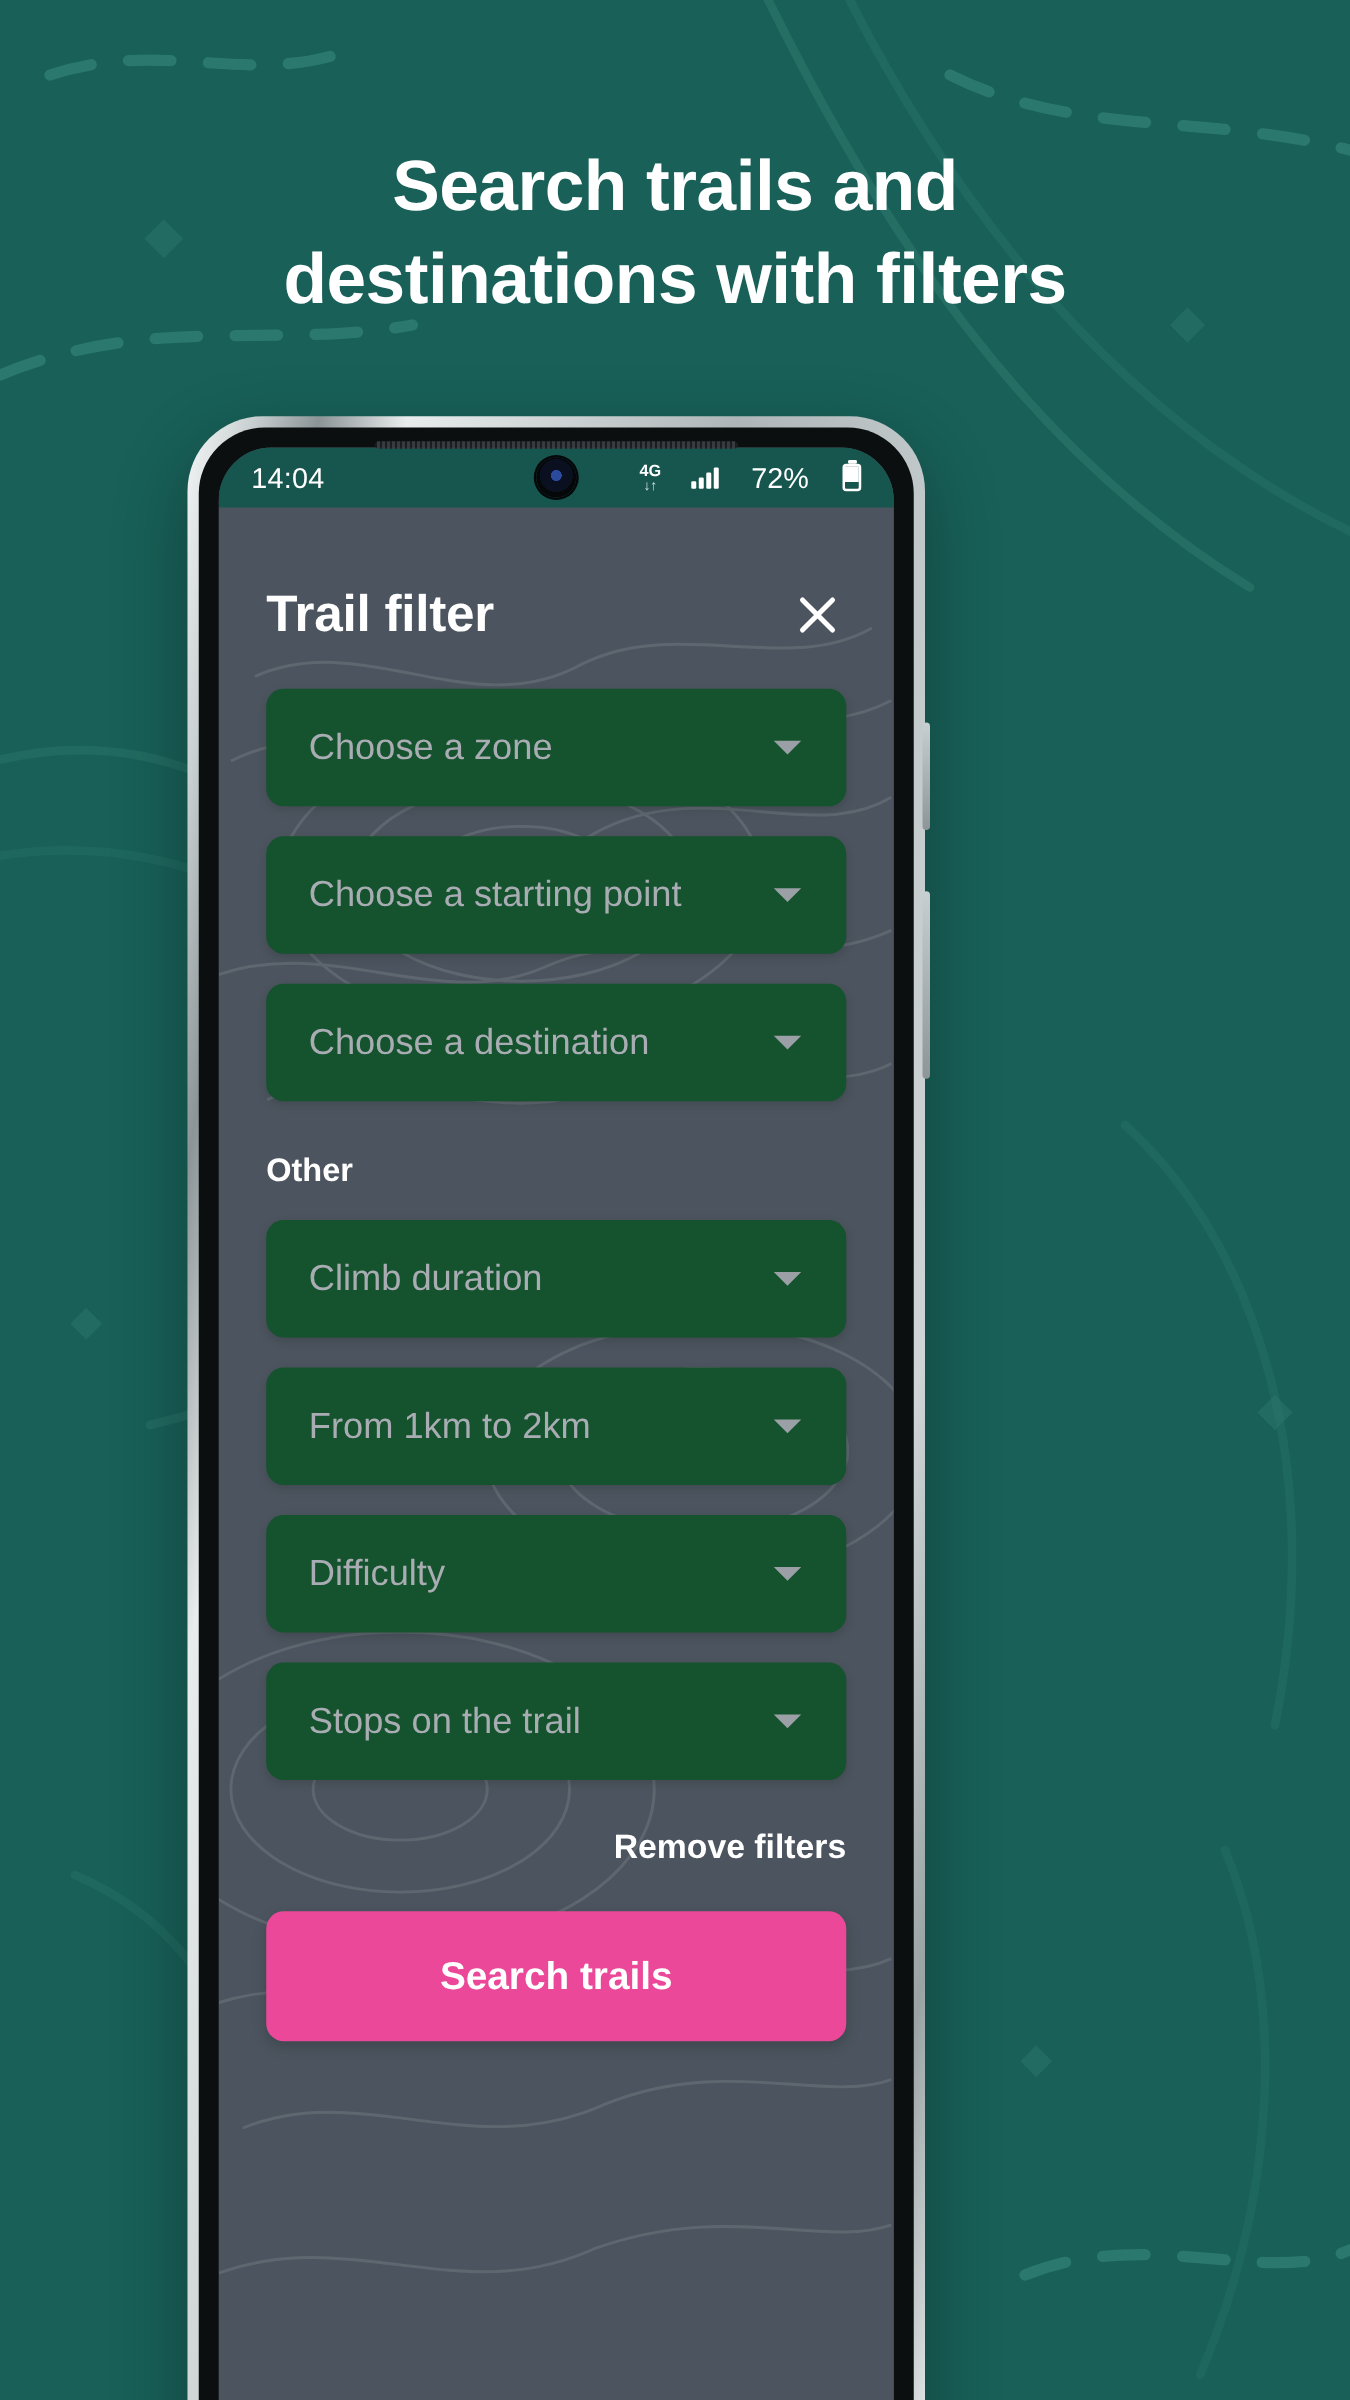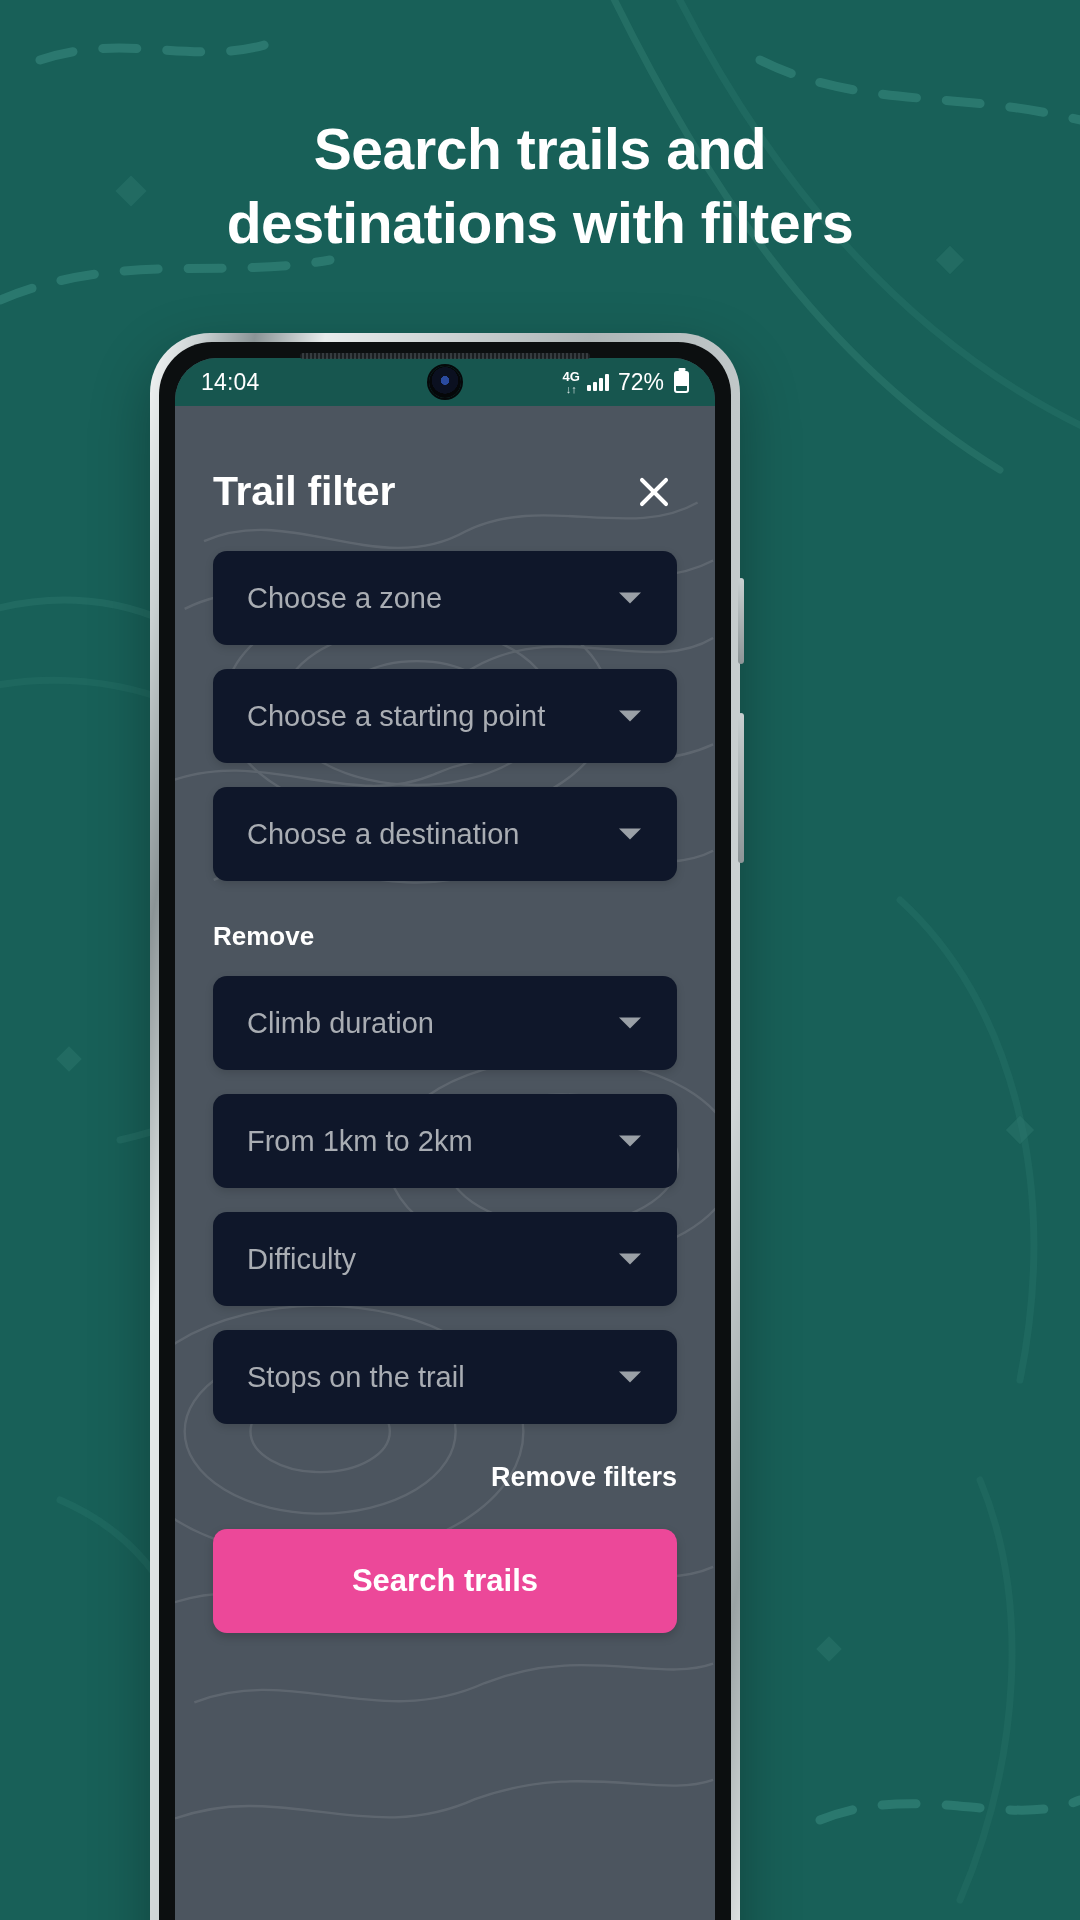--- a/index.html
+++ b/index.html
@@ -64,21 +64,21 @@
   .side-btn.b2 { top:380px; height:150px; }
 
   
   .statusbar {
     position:relative; height:48px; background:#17564f;
     display:flex; align-items:center; padding:0 26px;
     color:#ffffff; font-size:23px; font-weight:500; z-index:5;
   }
   .sb-time { letter-spacing:.2px; }
   .sb-spacer { flex:1; }
-  .sb-right { display:flex; align-items:center; gap:7px; }
+  .sb-right { display:flex; align-items:center; gap:24px; }
   .sb-4g { display:flex; flex-direction:column; align-items:center; line-height:1; }
   .sb-4g .g { font-size:13px; font-weight:700; }
   .sb-4g .arrows { font-size:11px; margin-top:1px; color:#d7e4e2; }
   .sb-bars { display:flex; align-items:flex-end; gap:2px; height:17px; }
   .sb-bars i { width:4px; background:#fff; border-radius:1px; display:block; }
   .sb-bars i:nth-child(1){height:6px;}
   .sb-bars i:nth-child(2){height:9px;}
   .sb-bars i:nth-child(3){height:13px;}
   .sb-bars i:nth-child(4){height:17px;}
   .sb-batt-text { font-size:23px; font-weight:500; margin-left:2px; }
@@ -121,21 +121,21 @@
     width:46px; height:46px; position:relative; cursor:pointer; flex:0 0 auto;
   }
   .close-btn:before,.close-btn:after{
     content:""; position:absolute; left:50%; top:50%; width:38px; height:4px;
     background:#ffffff; border-radius:2px;
   }
   .close-btn:before{ transform:translate(-50%,-50%) rotate(45deg); }
   .close-btn:after { transform:translate(-50%,-50%) rotate(-45deg); }
 
   .field {
-    position:relative; height:94px; background:#0f172a; border-radius:14px;
+    position:relative; height:94px; background:#14532d; border-radius:14px;
     margin-top:24px; display:flex; align-items:center; padding:0 34px;
     box-shadow:0 3px 8px rgba(0,0,0,.14);
     cursor:pointer;
   }
   .field-label { color:#a9adb3; font-size:29px; font-weight:400; }
   .caret {
     position:absolute; right:36px; top:50%; transform:translateY(-50%);
     width:0; height:0; border-left:11px solid transparent;
     border-right:11px solid transparent; border-top:11px solid #9aa0a6;
   }
@@ -262,21 +262,21 @@
             <div class="field">
               <span class="field-label">Choose a starting point</span>
               <span class="caret"></span>
             </div>
             <div class="field">
               <span class="field-label">Choose a destination</span>
               <span class="caret"></span>
             </div>
           </div>
 
-          <div class="section-label">Remove</div>
+          <div class="section-label">Other</div>
 
           <div class="group-gap">
             <div class="field">
               <span class="field-label">Climb duration</span>
               <span class="caret"></span>
             </div>
             <div class="field">
               <span class="field-label">From 1km to 2km</span>
               <span class="caret"></span>
             </div>

